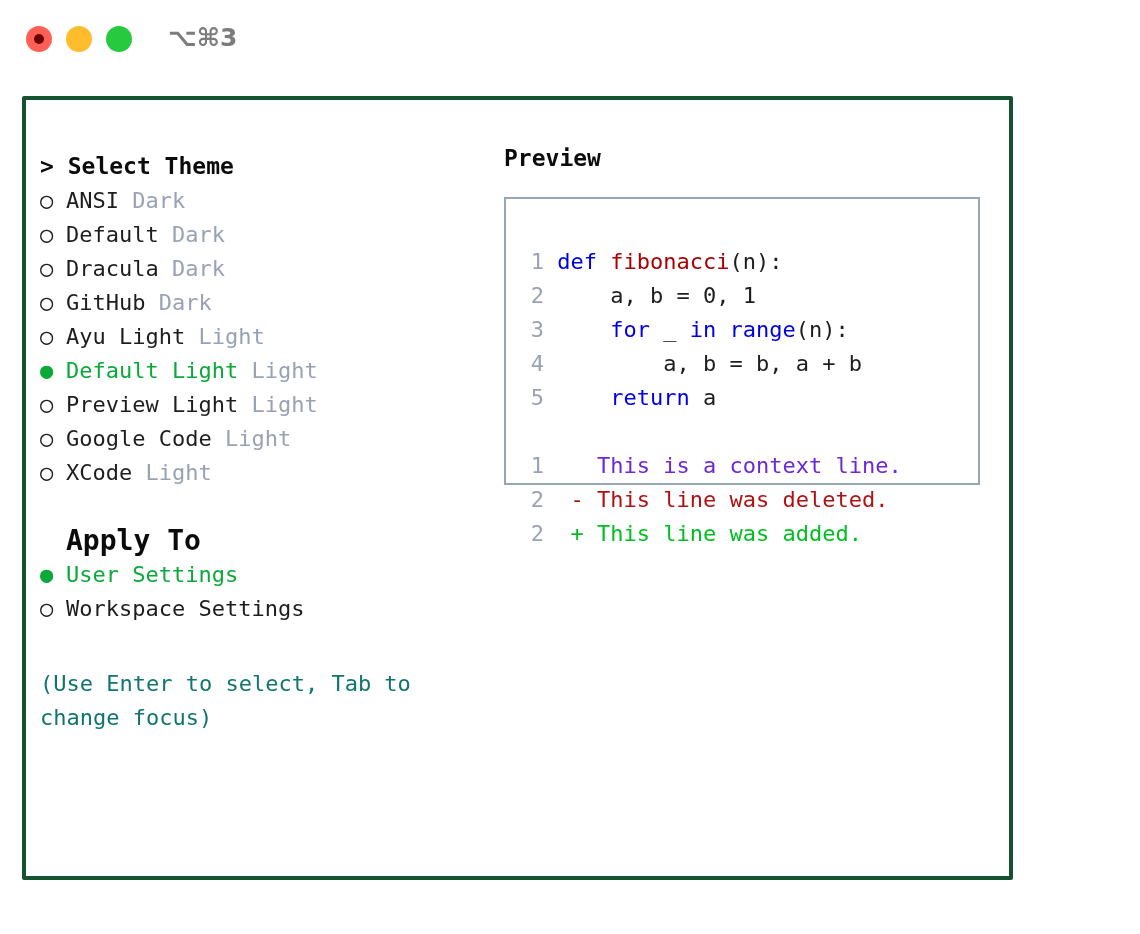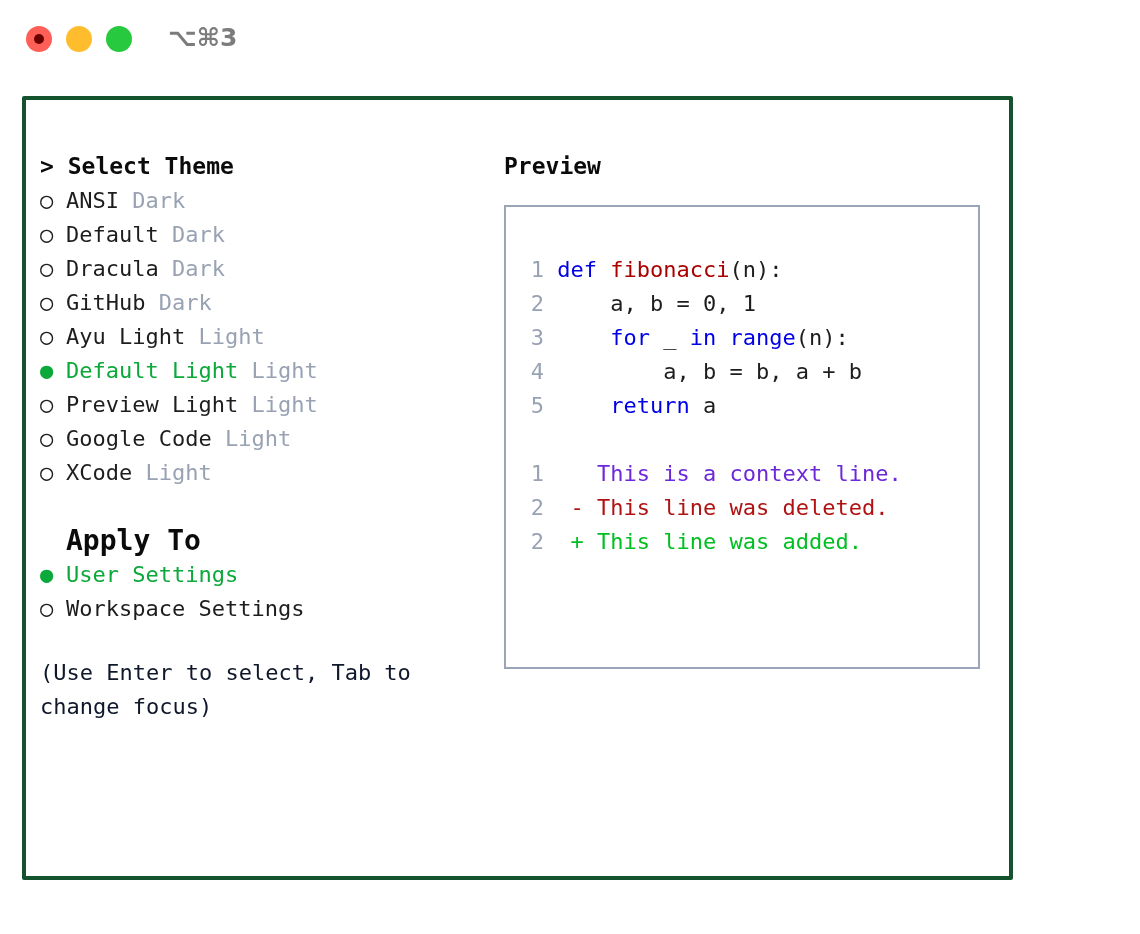--- a/index.html
+++ b/index.html
@@ -108,45 +108,45 @@
   .spacer { height: 34px; }
   #apply-header {
     font-weight: bold;
     font-size: 28px;
     color: #0b0b0b;
     padding-left: 26px;
     height: 34px;
     line-height: 34px;
   }
   #hint {
-    margin-top: 30px;
+    margin-top: 41px;
     font-size: 22px;
     line-height: 34px;
-    color: #0f172a;
+    color: #0f766e;
     width: 400px;
   }
 
   
   #preview-column {
     position: absolute;
     left: 478px;
-    top: 48px;
+    top: 40px;
     width: 500px;
   }
   #preview-title {
     font-size: 23px;
     font-weight: bold;
     color: #0b0b0b;
     height: 36px;
     line-height: 36px;
   }
   #preview-box {
     margin-top: 21px;
     width: 476px;
-    height: 464px;
+    height: 288px;
     box-sizing: border-box;
     border: 2px solid #9aa5b8;
     background: #ffffff;
     position: relative;
   }
   #code-area {
     position: absolute;
     left: 10px;
     top: 46px;
     font-size: 22px;

